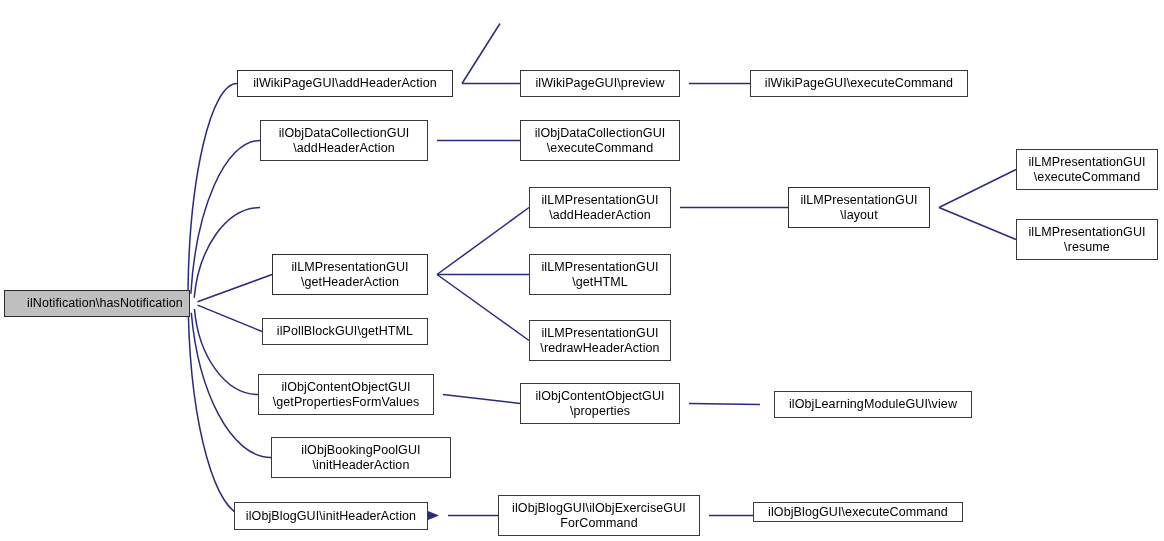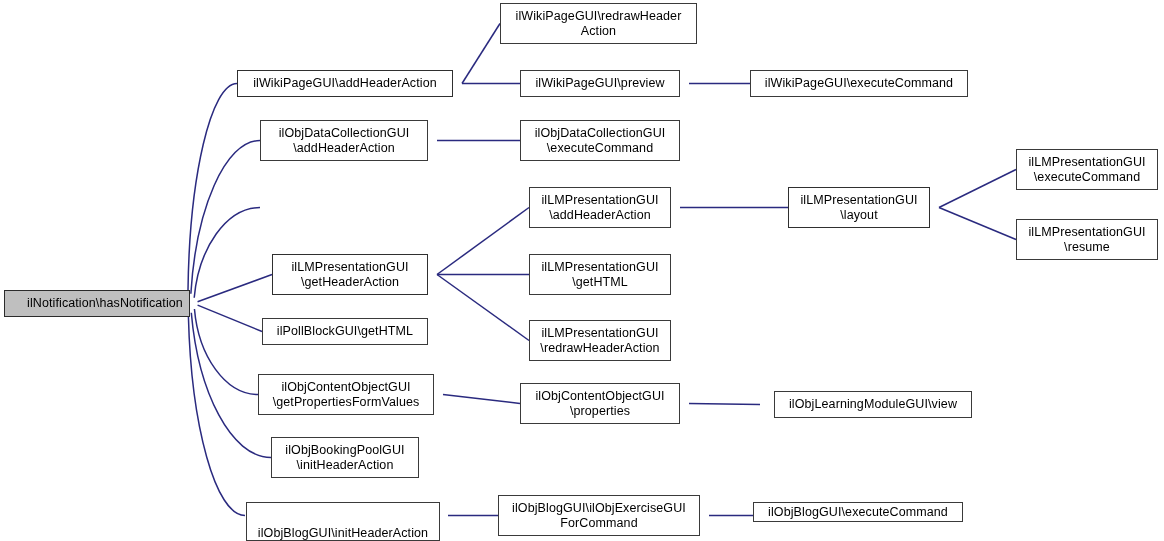--- a/index.html
+++ b/index.html
@@ -106,24 +106,20 @@
         <path d="M753,515.5 L709,515.5" fill="none" stroke="#2a2a7f" stroke-width="1.5"></path>
         <polygon points="0,0 11,-4.6 11,4.6" fill="#2a2a7f" transform="translate(700,515.5) rotate(180)"></polygon>
       </g>
     </svg>
 <div class="node root" style="left: 4px; top: 290px; width: 186px; height: 27px;">
       <span>ilNotification\hasNotification</span>
     </div>
     <div class="node thick" style="left: 237px; top: 70px; width: 216px; height: 27px; align-items: center;">
       <span>ilWikiPageGUI\addHeaderAction</span>
     </div>
-    <div class="node" style="left: 500px; top: 3px; width: 197px; height: 41px;">
-      <span>ilWikiPageGUI\redrawHeader
-Action</span>
-    </div>
     <div class="node" style="left: 520px; top: 70px; width: 160px; height: 27px;">
       <span>ilWikiPageGUI\preview</span>
     </div>
     <div class="node" style="left: 750px; top: 70px; width: 218px; height: 27px;">
       <span>ilWikiPageGUI\executeCommand</span>
     </div>
     <div class="node" style="left: 260px; top: 120px; width: 168px; height: 41px;">
       <span>ilObjDataCollectionGUI
 \addHeaderAction</span>
     </div>
@@ -166,25 +162,25 @@
       <span>ilObjContentObjectGUI
 \getPropertiesFormValues</span>
     </div>
     <div class="node" style="left: 520px; top: 383px; width: 160px; height: 41px;">
       <span>ilObjContentObjectGUI
 \properties</span>
     </div>
     <div class="node" style="left: 760px; top: 391px; width: 198px; height: 27px; margin-left: 14px;">
       <span>ilObjLearningModuleGUI\view</span>
     </div>
-    <div class="node" style="left: 271px; top: 437px; width: 148px; height: 41px;">
+    <div class="node" style="left: 271px; top: 437px; width: 180px; height: 41px;">
       <span>ilObjBookingPoolGUI
 \initHeaderAction</span>
     </div>
-    <div class="node" style="left: 246px; top: 502px; width: 194px; height: 39px; align-items: flex-end;">
+    <div class="node" style="left: 234px; top: 502px; width: 194px; height: 28px;">
       <span>ilObjBlogGUI\initHeaderAction</span>
     </div>
     <div class="node" style="left: 498px; top: 495px; width: 202px; height: 41px;">
       <span>ilObjBlogGUI\ilObjExerciseGUI
 ForCommand</span>
     </div>
     <div class="node" style="left: 753px; top: 502px; width: 210px; height: 20px;">
       <span>ilObjBlogGUI\executeCommand</span>
     </div>
   </div>

